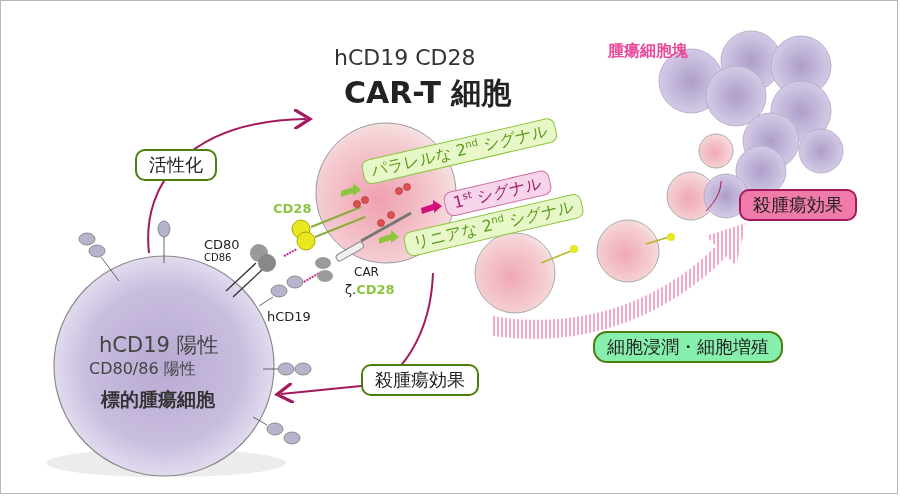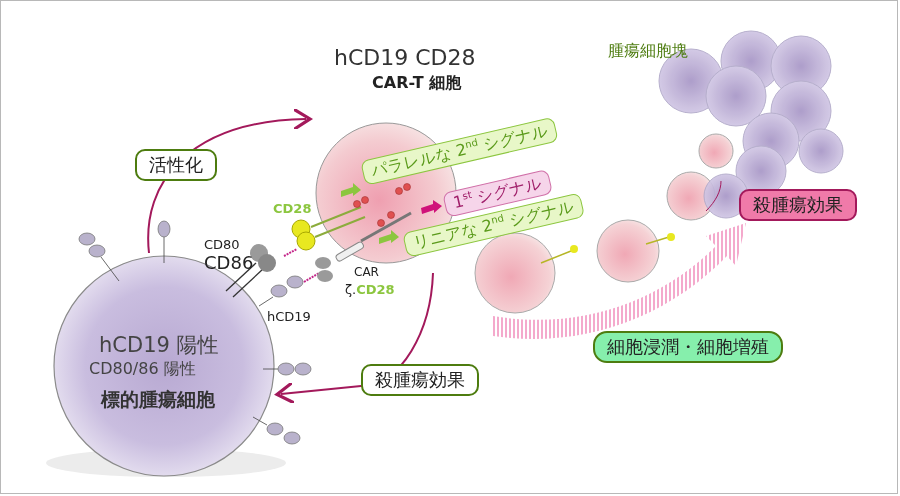--- a/index.html
+++ b/index.html
@@ -131,36 +131,36 @@
     <circle cx="770" cy="140" r="28"></circle>
     <circle cx="760" cy="170" r="25"></circle>
     <circle cx="725" cy="195" r="22"></circle>
     <circle cx="820" cy="150" r="22"></circle>
   </g>
 
   <path d="M705,210 C715,200 720,190 720,180" fill="none" stroke="#a3195b" stroke-width="1"></path>
 </svg>
 
 <div class="lbl" style="left:333px;top:44px;font-size:22px;color:#333;">hCD19 CD28</div>
-<div class="lbl" style="left:343px;top:72px;font-size:16px;color:#222;font-weight:bold;margin-left:28px;">CAR-T 細胞</div>
+<div class="lbl" style="left:343px;top:72px;font-size:30px;color:#222;font-weight:bold;">CAR-T 細胞</div>
 
 <div class="lbl" style="left:98px;top:330px;font-size:21px;color:#444;">hCD19 陽性</div>
 <div class="lbl" style="left:88px;top:358px;font-size:16px;color:#444;">CD80/86 陽性</div>
 <div class="lbl" style="left:100px;top:386px;font-size:19px;color:#333;font-weight:bold;text-align:center;">標的腫瘍細胞</div>
 
 <div class="box" style="left:134px;top:148px;">活性化</div>
 <div class="box" style="left:360px;top:363px;">殺腫瘍効果</div>
 <div class="box" style="left:592px;top:330px;background:#86efac;border-radius:14px;">細胞浸潤・細胞増殖</div>
 <div class="box" style="left:738px;top:188px;background:#f07aa9;border-color:#a3195b;">殺腫瘍効果</div>
 
-<div class="lbl" style="left:607px;top:40px;font-size:16px;font-weight:normal;color:#4d7c0f;">腫瘍細胞塊</div>
+<div class="lbl" style="left:607px;top:40px;font-size:16px;font-weight:bold;color:#ec4899;">腫瘍細胞塊</div>
 
 <div class="lbl" style="left:272px;top:200px;font-size:13px;color:#8cc63f;font-weight:bold;">CD28</div>
 <div class="lbl" style="left:203px;top:236px;font-size:13px;color:#222;">CD80</div>
-<div class="lbl" style="left:203px;top:251px;font-size:18px;color:#222;">CD86</div>
+<div class="lbl" style="left:203px;top:251px;font-size:10px;color:#222;">CD86</div>
 <div class="lbl" style="left:266px;top:308px;font-size:13px;color:#222;">hCD19</div>
 <div class="lbl" style="left:353px;top:264px;font-size:12px;color:#222;">CAR</div>
 <div class="lbl" style="left:344px;top:281px;font-size:13px;color:#222;"><span>ζ.</span><span style="color:#8cc63f;font-weight:bold;">CD28</span></div>
 
 <div class="gbox" style="left:362px;top:160px;"><span>パラレルな 2</span><sup>nd</sup><span> シグナル</span></div>
 <div class="pbox" style="left:444px;top:192px;"><span>1</span><sup>st</sup><span> シグナル</span></div>
 <div class="gbox" style="left:404px;top:232px;"><span>リニアな 2</span><sup>nd</sup><span> シグナル</span></div>
 </div>
 
 </body></html>

